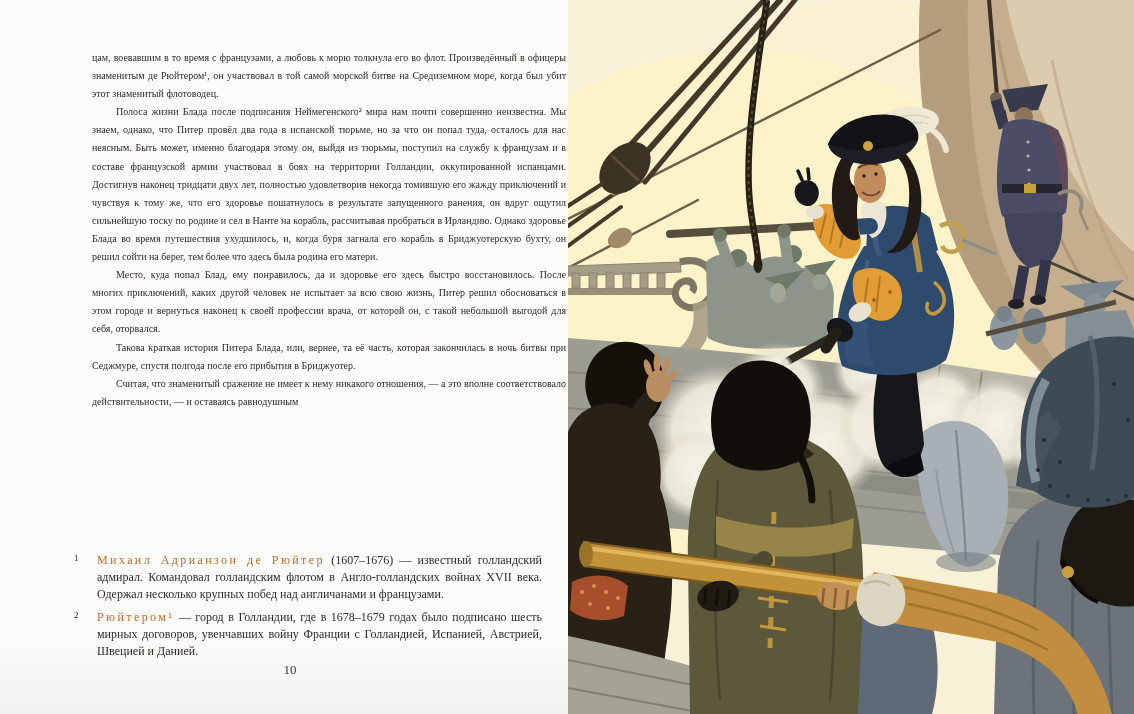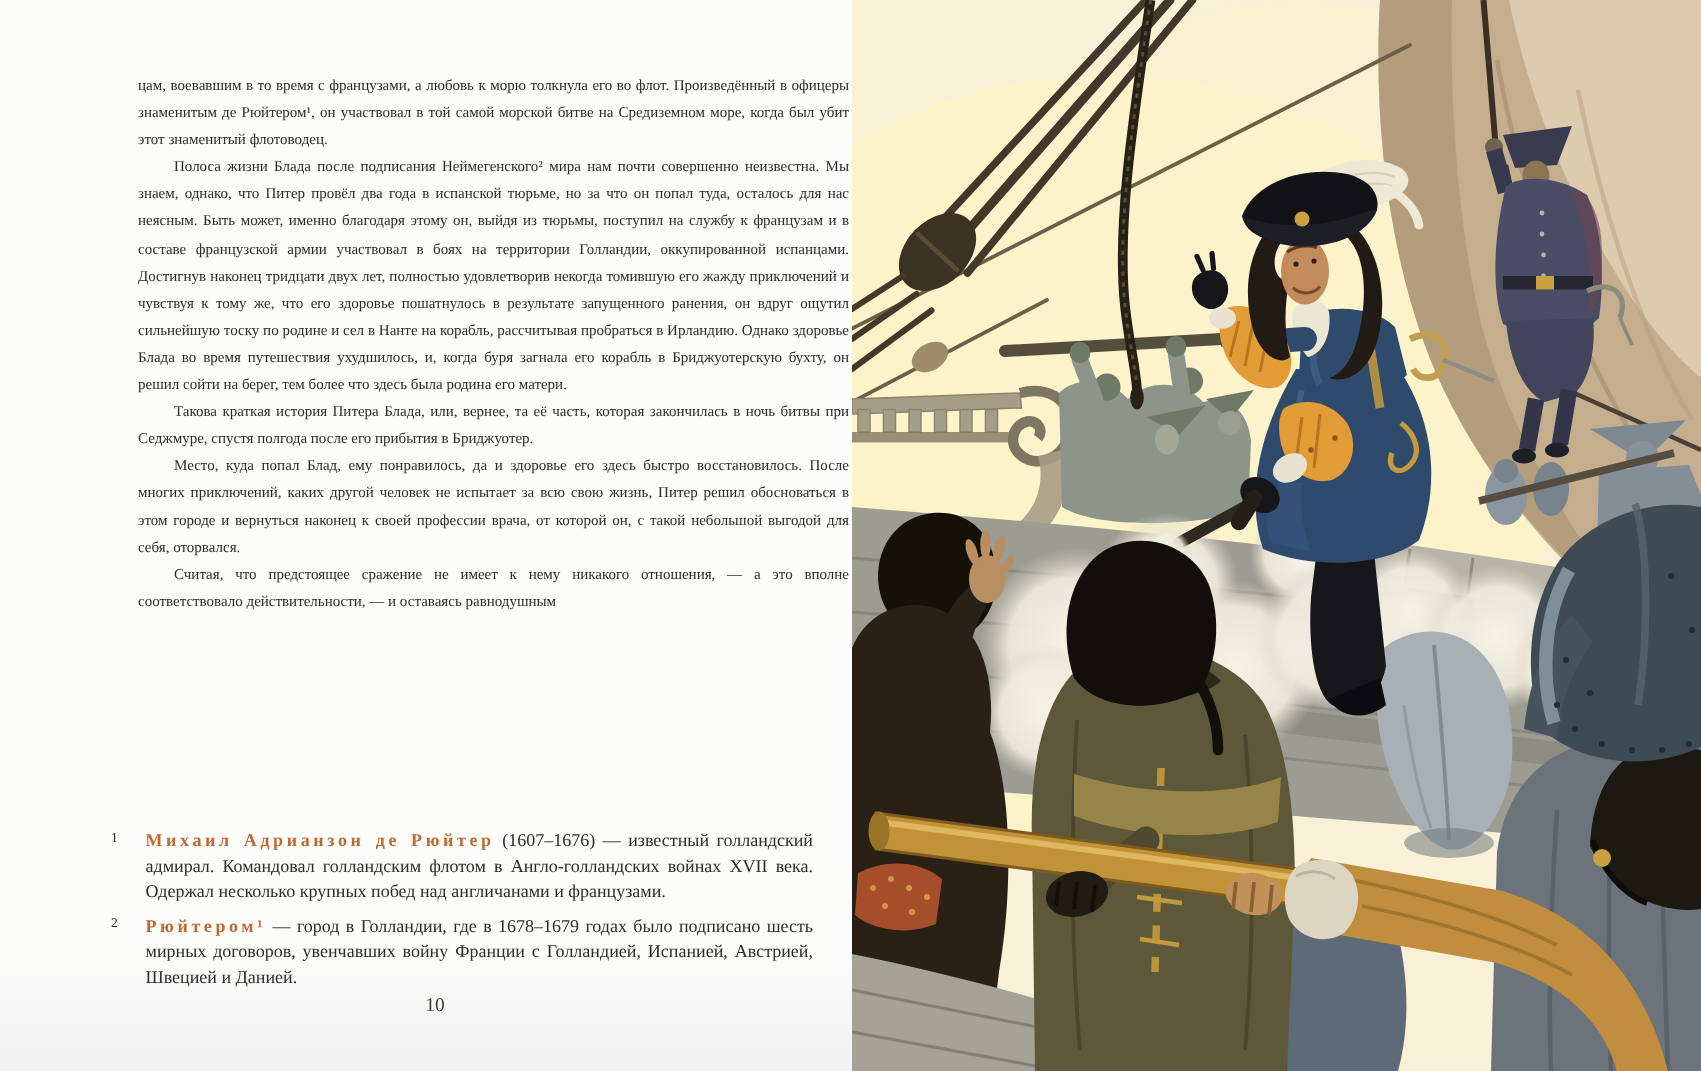--- a/index.html
+++ b/index.html
@@ -32,38 +32,38 @@
   .page-left::after{content:"";position:absolute;left:0;right:0;bottom:0;height:80px;
        background:linear-gradient(to bottom,rgba(140,145,150,0) 0%,rgba(140,145,150,0.10) 100%);pointer-events:none;}
   .text-col{position:absolute;left:68px;top:49px;width:474px;color:var(--ink);
        font-size:10px;line-height:18.1px;text-align:justify;margin-left:24px;}
   .text-col p{margin:0;padding:0;}
   .text-col p.indent{text-indent:24px;}
   .footnotes{position:absolute;left:68px;top:552px;width:474px;color:var(--ink);
        font-size:12px;line-height:16.8px;text-align:justify;}
   .footnote{position:relative;padding-left:29px;margin-bottom:7px;}
   .fn-marker{position:absolute;left:6px;top:-2px;font-size:9px;color:var(--ink);}
-  .fn-term{color:var(--accent);letter-spacing:2.4px;font-weight:bold;}
+  .fn-term{color:var(--accent);letter-spacing:2.4px;font-weight:normal;}
   .page-number{position:absolute;left:68px;top:662px;width:444px;text-align:center;
        font-size:13px;color:#3a362f;}
   .illustration{position:absolute;left:568px;top:0;width:566px;height:714px;}
   .illustration svg{display:block;width:566px;height:714px;}
 </style>
 </head>
 <body>
 
 <div class="spread">
 
   <div class="page-left">
     <div class="text-col">
       <p>цам, воевавшим в то время с французами, а любовь к морю толкнула его во флот. Произведённый в офицеры знаменитым де Рюйтером¹, он участвовал в той самой морской битве на Средиземном море, когда был убит этот знаменитый флотоводец.</p>
       <p class="indent">Полоса жизни Блада после подписания Неймегенского² мира нам почти совершенно неизвестна. Мы знаем, однако, что Питер провёл два года в испанской тюрьме, но за что он попал туда, осталось для нас неясным. Быть может, именно благодаря этому он, выйдя из тюрьмы, поступил на службу к французам и в составе французской армии участвовал в боях на территории Голландии, оккупированной испанцами. Достигнув наконец тридцати двух лет, полностью удовлетворив некогда томившую его жажду приключений и чувствуя к тому же, что его здоровье пошатнулось в результате запущенного ранения, он вдруг ощутил сильнейшую тоску по родине и сел в Нанте на корабль, рассчитывая пробраться в Ирландию. Однако здоровье Блада во время путешествия ухудшилось, и, когда буря загнала его корабль в Бриджуотерскую бухту, он решил сойти на берег, тем более что здесь была родина его матери.</p>
+      <p class="indent">Место, куда попал Блад, ему понравилось, да и здоровье его здесь быстро восстановилось. После многих приключений, каких другой человек не испытает за всю свою жизнь, Питер решил обосноваться в этом городе и вернуться наконец к своей профессии врача, от которой он, с такой небольшой выгодой для себя, оторвался.</p>
       <p class="indent">Такова краткая история Питера Блада, или, вернее, та её часть, которая закончилась в ночь битвы при Седжмуре, спустя полгода после его прибытия в Бриджуотер.</p>
-      <p class="indent">Место, куда попал Блад, ему понравилось, да и здоровье его здесь быстро восстановилось. После многих приключений, каких другой человек не испытает за всю свою жизнь, Питер решил обосноваться в этом городе и вернуться наконец к своей профессии врача, от которой он, с такой небольшой выгодой для себя, оторвался.</p>
-      <p class="indent">Считая, что предстоящее сражение не имеет к нему никакого отношения, — а это вполне соответствовало действительности, — и оставаясь равнодушным</p>
+      <p class="indent">Считая, что знаменитый сражение не имеет к нему никакого отношения, — а это вполне соответствовало действительности, — и оставаясь равнодушным</p>
     </div>
 
     <div class="footnotes">
       <div class="footnote">
         <span class="fn-marker">1</span><span class="fn-term">Михаил Адрианзон де Рюйтер</span><span> (1607–1676) — известный голландский адмирал. Командовал голландским флотом в Англо-голландских войнах XVII века. Одержал несколько крупных побед над англичанами и французами.</span>
       </div>
       <div class="footnote">
         <span class="fn-marker">2</span><span class="fn-term">Рюйтером¹</span><span> — город в Голландии, где в 1678–1679 годах было подписано шесть мирных договоров, увенчавших войну Франции с Голландией, Испанией, Австрией, Швецией и Данией.</span>
       </div>
     </div>

